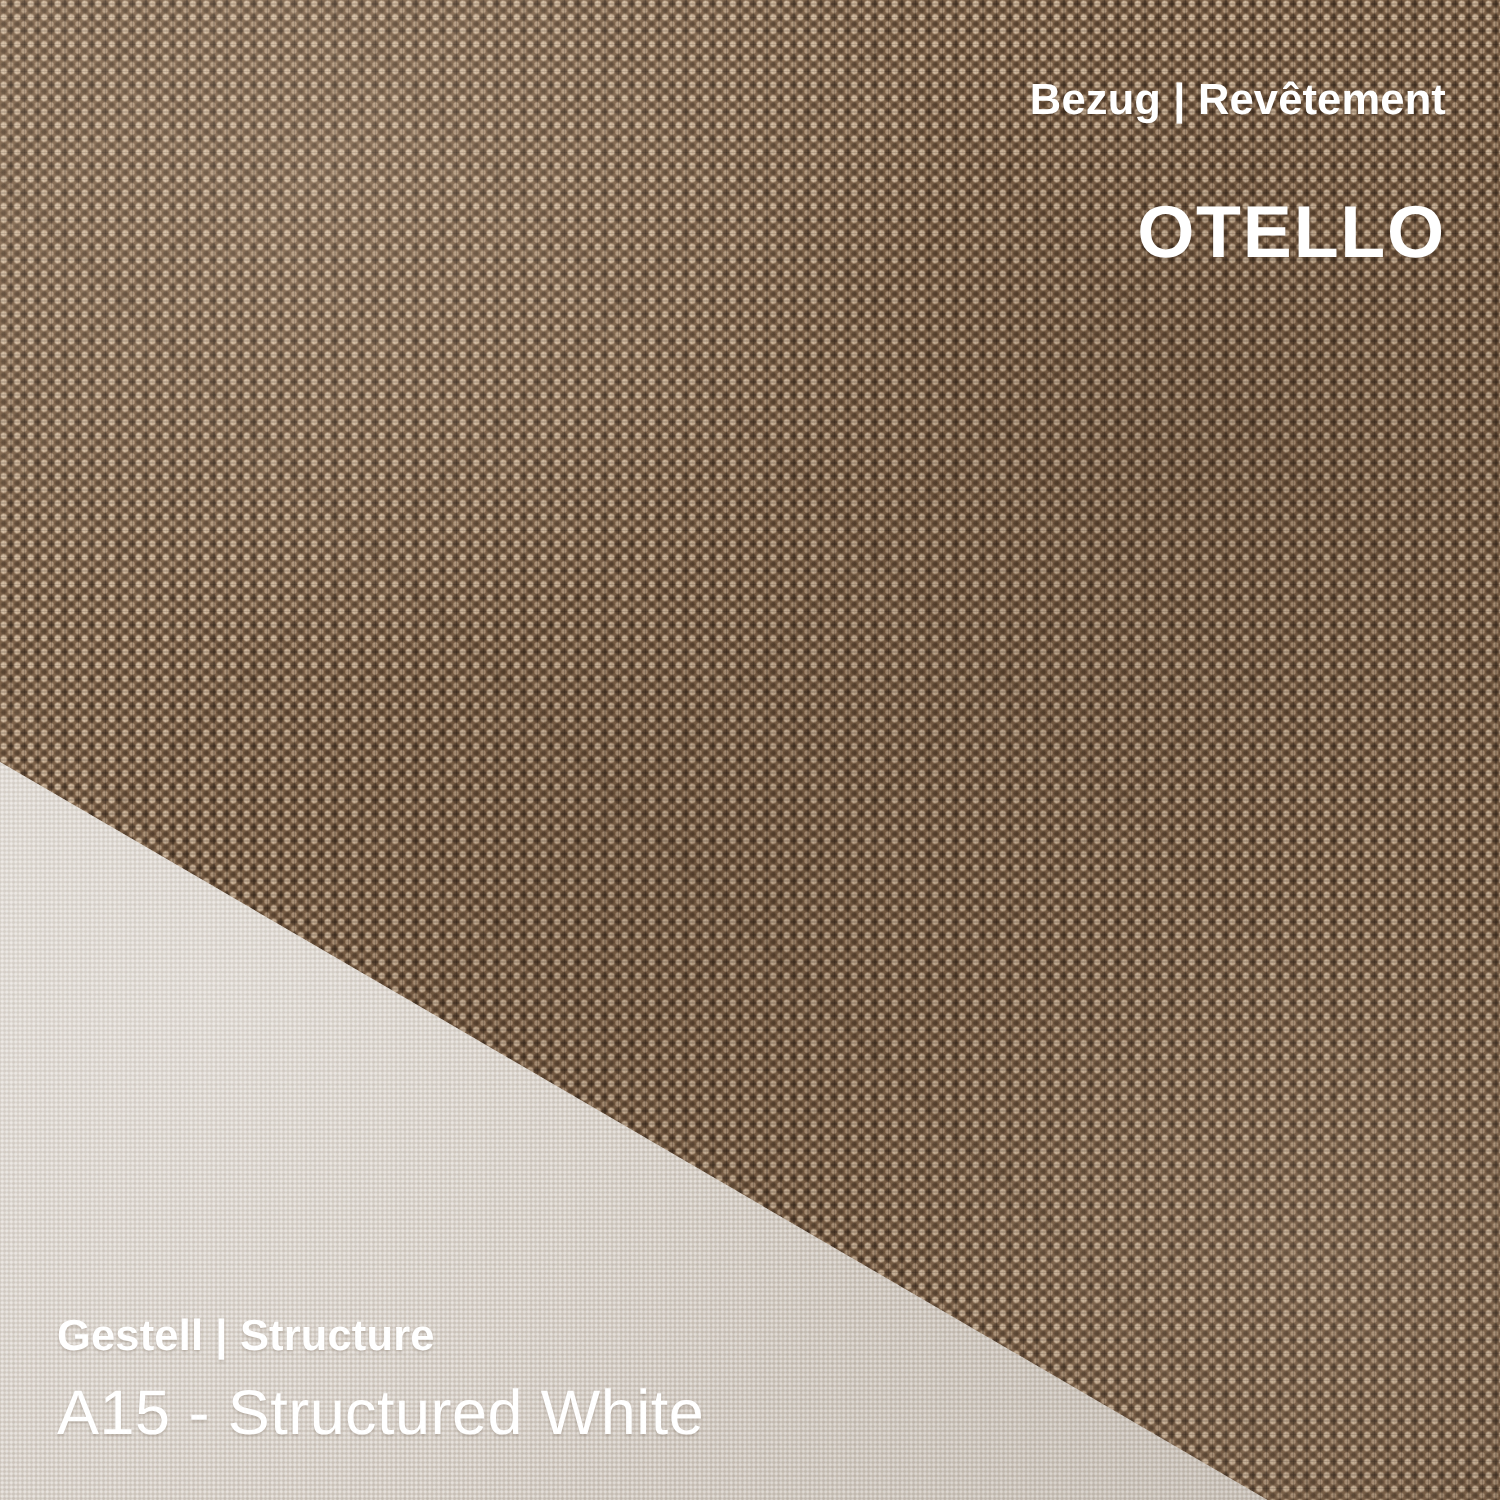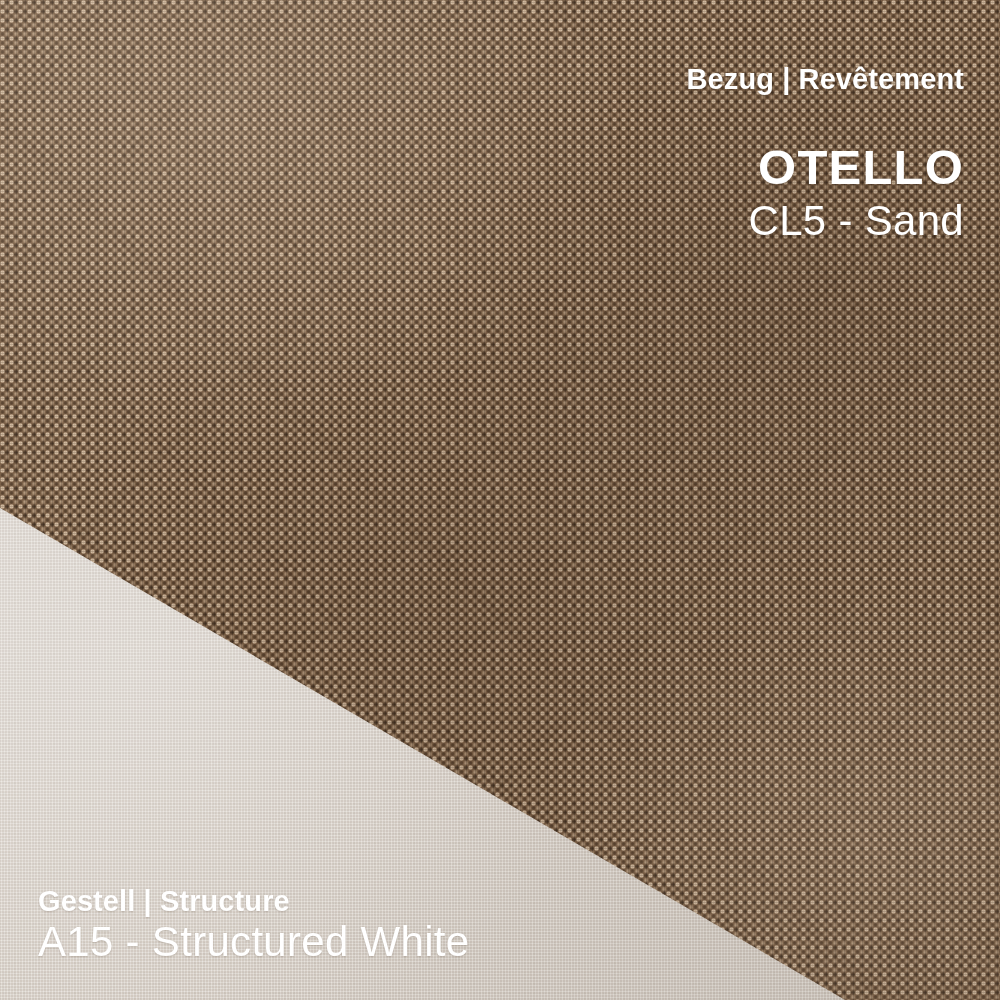--- a/index.html
+++ b/index.html
@@ -145,21 +145,21 @@
 
   
   .label-block {
     position: absolute;
     color: #ffffff;
     line-height: 1.04;
     text-shadow: 0 1px 3px rgba(40,26,14,0.35);
   }
 
   #fabric-labels {
-    top: 64px;
+    top: 52px;
     right: 36px;
     text-align: right;
   }
   #frame-labels {
     left: 38px;
     bottom: 36px;
     text-align: left;
     text-shadow: 0 1px 2px rgba(110,96,82,0.28);
   }
 
@@ -179,21 +179,21 @@
     font-size: 42px;
     font-weight: 300;
     letter-spacing: 0.3px;
     white-space: nowrap;
   }
 
   #fabric-labels .label-name { margin-top: 48px; }
   #fabric-labels .label-code { margin-top: 6px; }
 
   #frame-labels .label-name { margin-top: 58px; }
-  #frame-labels .label-code { margin-top: 4px; }
+  #frame-labels .label-code { margin-top: 14px; }
 </style>
 </head>
 <body>
 
 <div id="swatch-card">
 
   <div class="fabric-layer">
     <div class="fabric-weave"></div>
     <div class="fabric-threads"></div>
     <div class="fabric-quilt"></div>
@@ -202,21 +202,20 @@
 
   <div class="metal-panel">
     <div class="metal-grain"></div>
     <div class="metal-sheen"></div>
   </div>
   <div class="panel-edge-shadow"></div>
 
   <div class="label-block" id="fabric-labels">
     <div class="label-kicker">Bezug | Revêtement</div>
     <div class="label-name">OTELLO</div>
-    <div class="label-code">CL5 - Sand</div>
   </div>
 
   <div class="label-block" id="frame-labels">
     <div class="label-kicker">Gestell | Structure</div>
     <div class="label-code">A15 - Structured White</div>
   </div>
 
 </div>
 
 </body></html>

